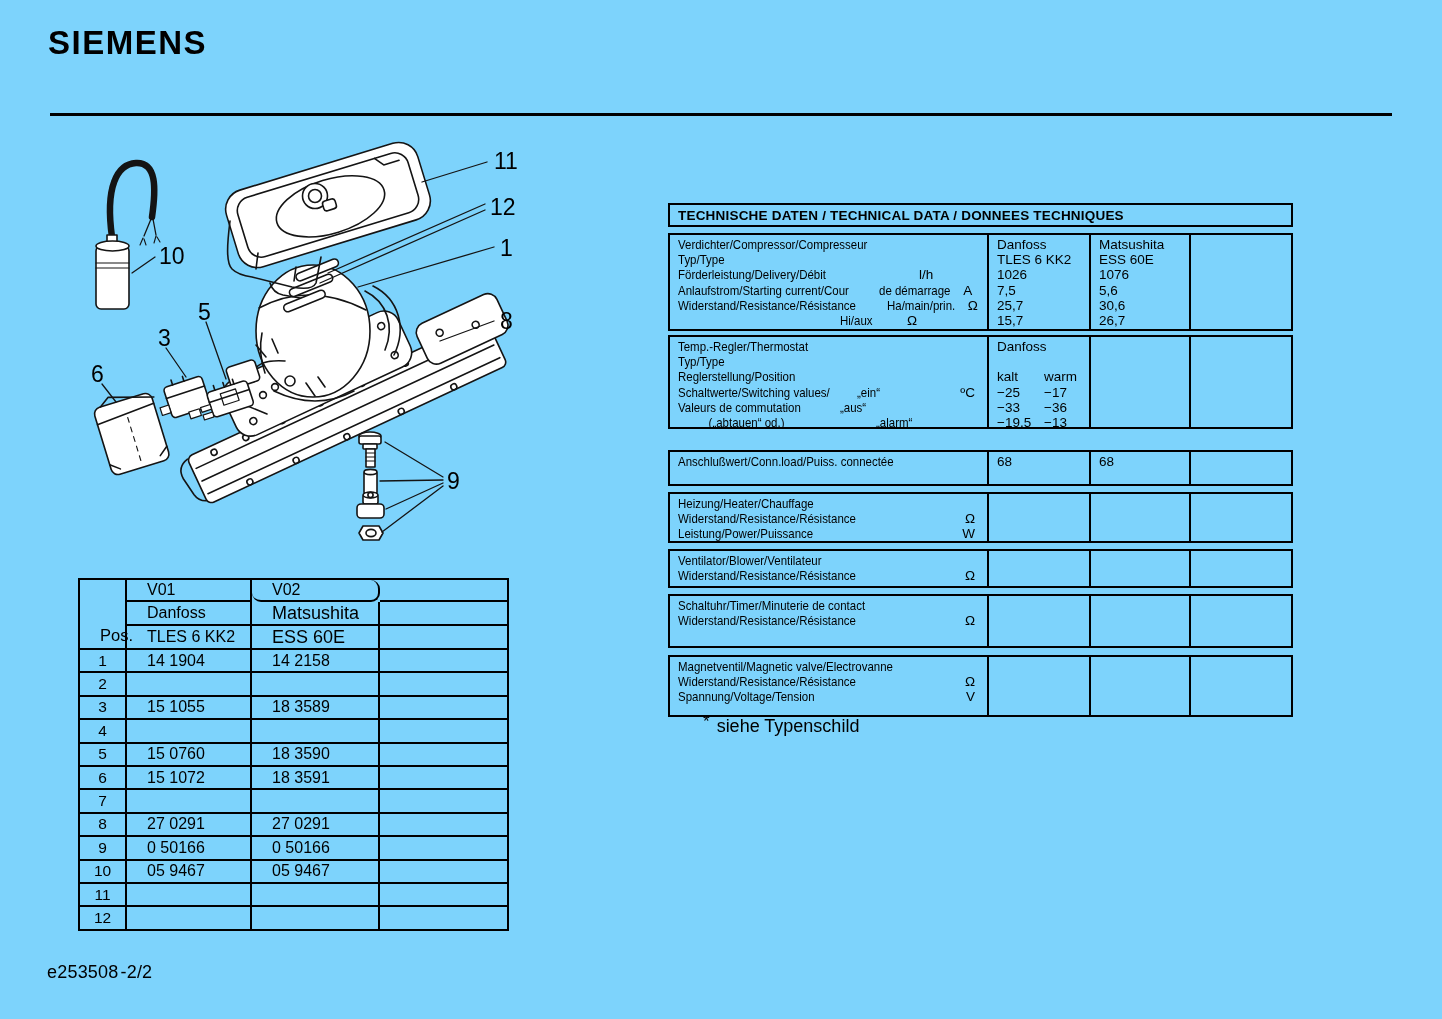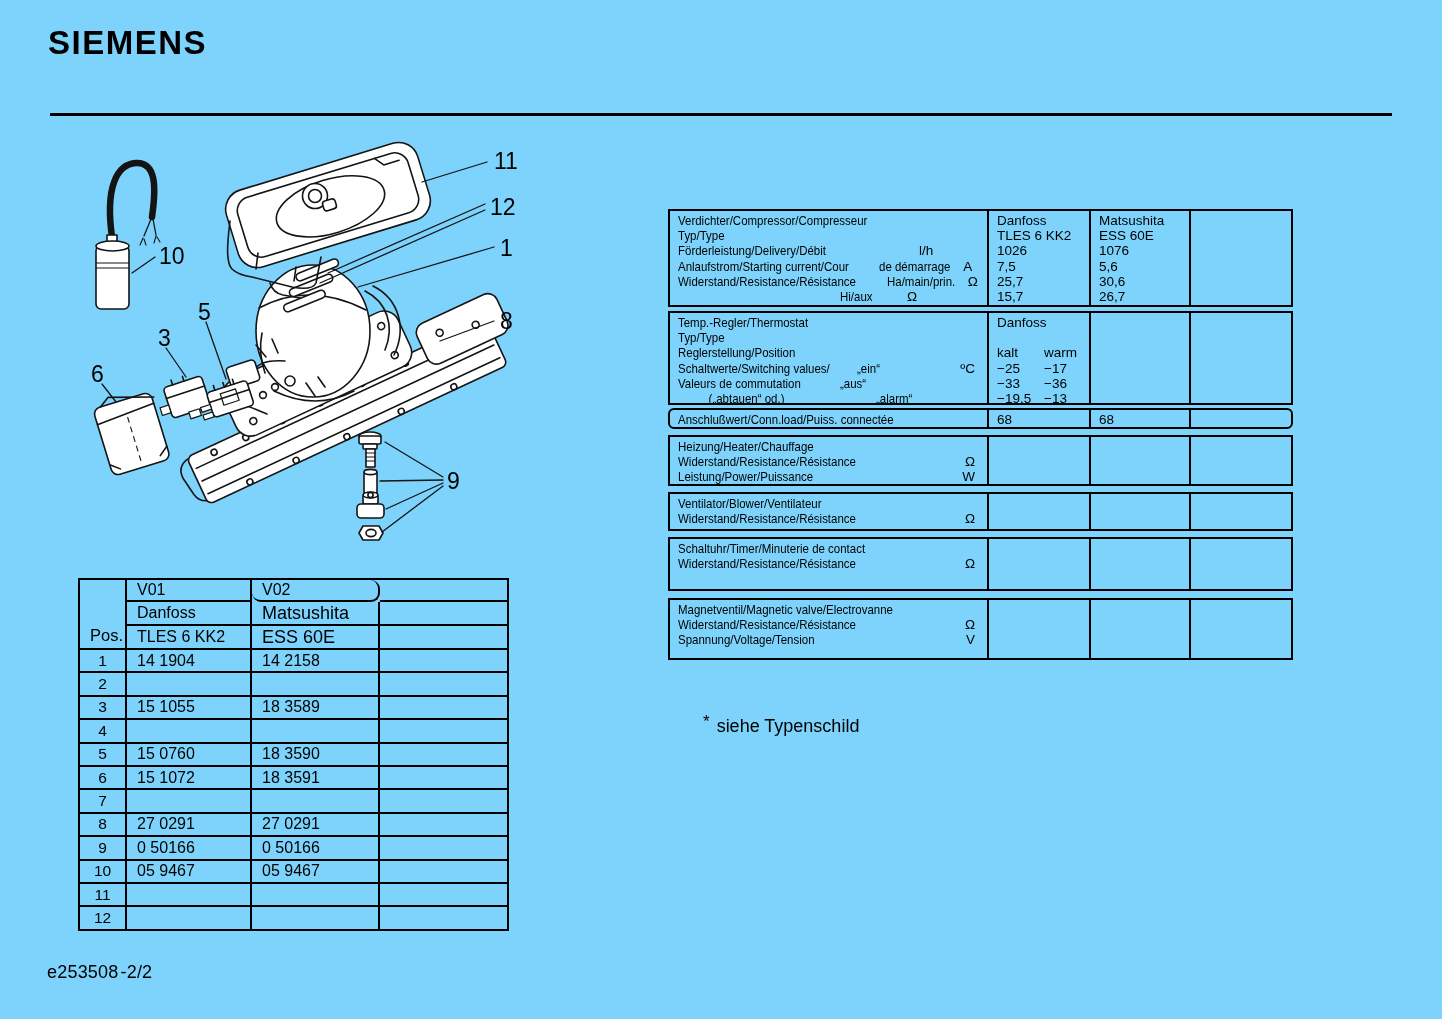--- a/index.html
+++ b/index.html
@@ -19,21 +19,21 @@
   .docid{left:47px;top:962px;font-size:18px;letter-spacing:.2px;}
   .docid span{margin-right:2px;}
 
   
   .pt{left:78px;top:578px;display:grid;
       grid-template-columns:47px 125px 128px 129px;
       grid-template-rows:22px 24px 24px;
       grid-auto-rows:23.4px;
       border-top:2px solid #000;border-left:2px solid #000;}
   .pt .c{border-right:2px solid #000;border-bottom:2px solid #000;box-sizing:border-box;
-         display:flex;align-items:center;padding:0 10px;font-size:16px;white-space:nowrap;overflow:visible;}
+         display:flex;align-items:center;padding:0 20px;font-size:16px;white-space:nowrap;overflow:visible;}
   .pt .pos-h{grid-row:1 / span 3;grid-column:1;align-items:flex-end;padding-bottom:3px;font-size:16.5px;}
   .pt .pos{justify-content:center;padding:0;font-size:15.5px;}
   .pt .big{font-size:18px;}
 
   
   .tt{left:668px;top:203px;width:625px;}
   .tt-title{box-sizing:border-box;width:625px;height:24px;border:2px solid #000;
             font-size:13.5px;font-weight:bold;padding:3px 0 0 8px;letter-spacing:.2px;white-space:nowrap;}
   .ts{box-sizing:border-box;width:625px;border:2px solid #000;display:grid;
       grid-template-columns:317px 102px 100px 102px;}
@@ -269,20 +269,21 @@
       <div class="c val"></div>
       <div class="c val"></div>
       <div class="c val"></div>
       <div class="c pos">12</div>
       <div class="c val"></div>
       <div class="c val"></div>
       <div class="c val"></div>
     </div>
 
   <div class="abs tt">
+    <div class="tt-title">TECHNISCHE DATEN / TECHNICAL DATA / DONNEES TECHNIQUES</div>
     <div>
         <div class="ts" style="height: 98px; margin-top: 6px;">
           <div class="tc left">
             <div class="trow">
               <span class="tlbl cond">Verdichter/Compressor/Compresseur</span>
               <span class="tmid cond"></span>
               <span class="tunit near"></span>
             </div>
             <div class="trow">
               <span class="tlbl cond">Typ/Type</span>
@@ -365,21 +366,21 @@
             <div class="tline">Danfoss</div>
             <div class="tline"></div>
             <div class="tline"><span class="pair">kalt</span><span class="pair">warm</span></div>
             <div class="tline"><span class="pair">−25</span><span class="pair">−17</span></div>
             <div class="tline"><span class="pair">−33</span><span class="pair">−36</span></div>
             <div class="tline"><span class="pair">−19,5</span><span class="pair">−13</span></div>
           </div>
           <div class="tc vcol"></div>
           <div class="tc vcol"></div>
         </div>
-        <div class="ts" style="height: 21px; margin-top: 3px; border-radius: 6px;">
+        <div class="ts" style="height: 36px; margin-top: 21px;">
           <div class="tc left">
             <div class="trow">
               <span class="tlbl cond">Anschlußwert/Conn.load/Puiss. connectée</span>
               <span class="tmid cond"></span>
             </div>
           </div>
           <div class="tc vcol">
             <div class="tline">68</div>
           </div>
           <div class="tc vcol">

